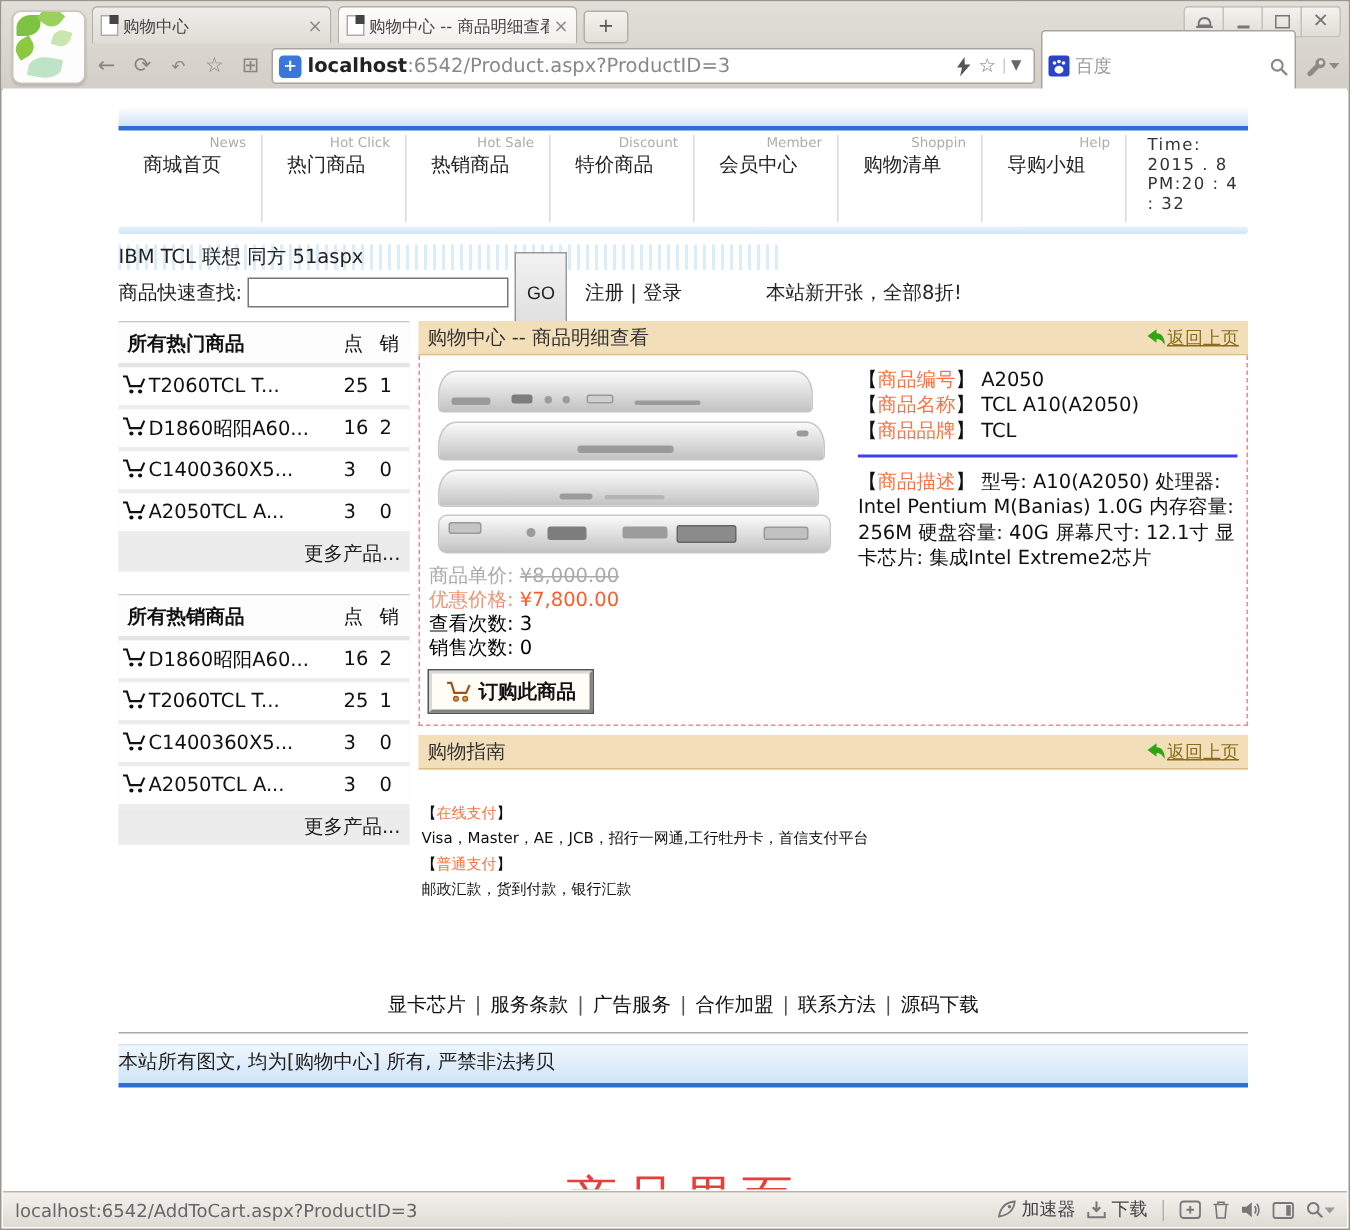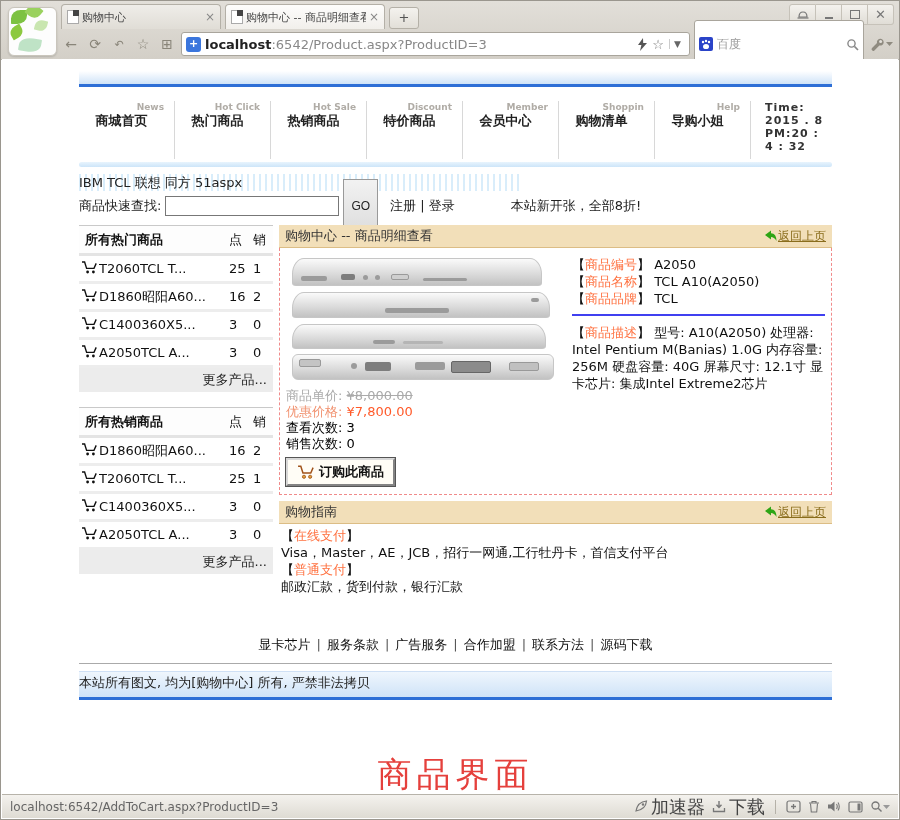--- a/index.html
+++ b/index.html
@@ -31,21 +31,21 @@
   .addrtext b{color:#222;font-weight:bold;}
   .addr-dd{border-left:1px solid #ccc;padding:0 4px;color:#666;font-size:9px;}
   .searchbox{width:160px;height:22px;background:#fff;border:1px solid #a9a59c;border-radius:3px;display:flex;align-items:center;padding:12px 4px;gap:4px;flex:0 0 auto;}
   .paw{width:14px;height:14px;background:#2a43c8;border-radius:2px;flex:0 0 auto;}
   .stext{flex:1;font-size:12px;color:#999;}
 
   
   .page{position:absolute;top:58px;left:1px;right:1px;bottom:26px;background:#fff;overflow:hidden;}
   .content{width:753px;margin:12px 0 0 77px;}
   .topbar{height:13px;background:linear-gradient(#ffffff,#cfe3f8);border-bottom:3px solid #2e6fd6;}
-  .navrow{display:flex;align-items:stretch;padding-top:14px;font-weight:bold;}
+  .navrow{display:flex;align-items:stretch;padding-top:3px;}
   .navitem{width:85px;padding:1px 10px 3px 0;border-right:1px solid #d8d8d8;text-align:center;}
   .navitem .en{display:block;font-size:9px;color:#b0aca6;text-align:right;}
   .navitem .zh{display:block;font-size:13px;color:#222;margin-top:0;}
   .timebox{flex:1;display:flex;align-items:flex-end;justify-content:flex-start;padding:0 0 6px 14px;font-size:11px;color:#333;letter-spacing:1px;}
   .navstrip{height:5px;background:linear-gradient(#e8f4fd,#cde5f9);border-radius:3px;margin-top:3px;}
   .brandrow{margin-top:7px;height:17px;font-size:13px;color:#222;width:440px;background:repeating-linear-gradient(90deg,rgba(170,215,245,.45) 0 2px,rgba(255,255,255,0) 2px 6px);line-height:17px;}
   .searchrow{margin-top:3px;display:flex;align-items:center;font-size:13px;color:#222;height:24px;}
   .q-input{width:168px;height:16px;border:1px solid #777;margin:0 4px;}
   .go-btn{font-size:12px;background:linear-gradient(#f2f2f2,#ddd);border:1px solid #999;padding:19px 7px;color:#222;}
   .reglog{margin-left:12px;}
@@ -80,32 +80,32 @@
   .ov{color:#ff5a2a;}
   .orderbtn{margin-top:6px;display:inline-flex;align-items:center;gap:4px;border:2px outset #d8d8d8;outline:1px solid #555;background:#fffdf6;padding:3px 9px;font-size:13px;font-weight:bold;color:#111;}
   .pinfo{flex:1;min-width:0;font-size:13px;color:#111;line-height:17px;padding-top:2px;}
   .frow{white-space:nowrap;}
   .brk{color:#111;}
   .flab{color:#ff7140;}
   .bluehr{height:2px;background:#4040f0;margin:7px 0 8px 0;}
   .desc{line-height:17px;}
 
   .guidehead{margin-top:6px;}
-  .guidebody{font-size:13px;color:#111;line-height:17px;padding:3px 2px;}
+  .guidebody{font-size:10px;color:#111;line-height:17px;padding:21px 2px;}
 
   .flinks{text-align:center;font-size:13px;color:#111;margin-top:38px;}
   .flinks .sep{color:#555;margin:0 6px;}
   .fline{border-top:1px solid #aaa;margin-top:9px;}
   .copybar{margin-top:7px;background:linear-gradient(#eff6fd,#cfe3f8);border-top:1px solid #cfe0f5;border-bottom:3px solid #2e6fd6;font-size:13px;color:#222;padding:2px 0 5px 0;}
   .caption{margin-top:52px;text-align:center;font-family:"DejaVu Serif","Liberation Serif",serif;font-size:34px;color:#e5403c;letter-spacing:5px;}
 
   
   .statusbar{position:absolute;left:1px;right:1px;bottom:1px;height:24px;background:linear-gradient(#f4f2ee,#dedbd3);border-top:1px solid #b7b3aa;display:flex;align-items:center;padding:0 8px;box-sizing:border-box;}
   .stext-l{font-size:12px;color:#666;flex:1;}
-  .sgroup{display:flex;align-items:center;gap:7px;font-size:18px;color:#444;}
+  .sgroup{display:flex;align-items:center;gap:7px;font-size:12px;color:#444;}
   .sdiv{width:1px;height:14px;background:#b5b1a8;margin:0 3px;}
   .sico{display:inline-flex;align-items:center;}
 </style>
 </head>
 <body>
 
 <div class="window">
 
   <div class="chrome">
     <div class="logo-box">

